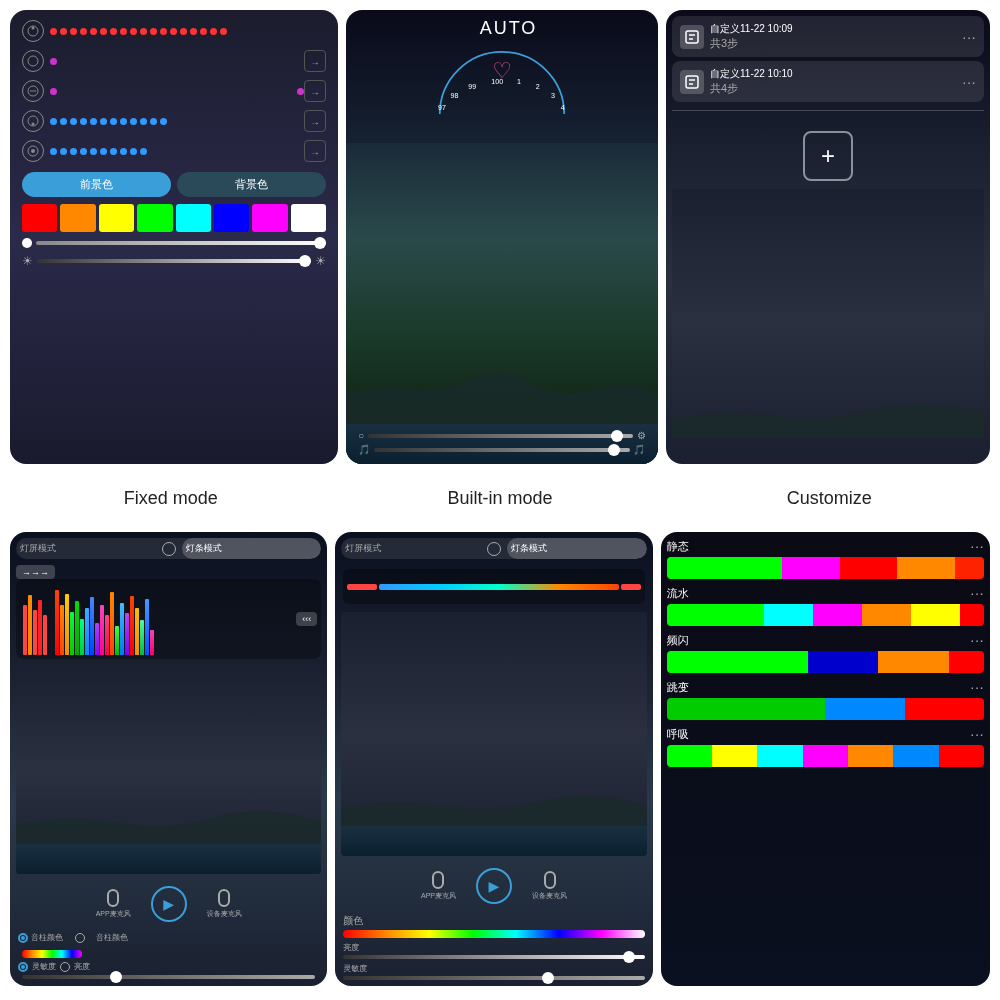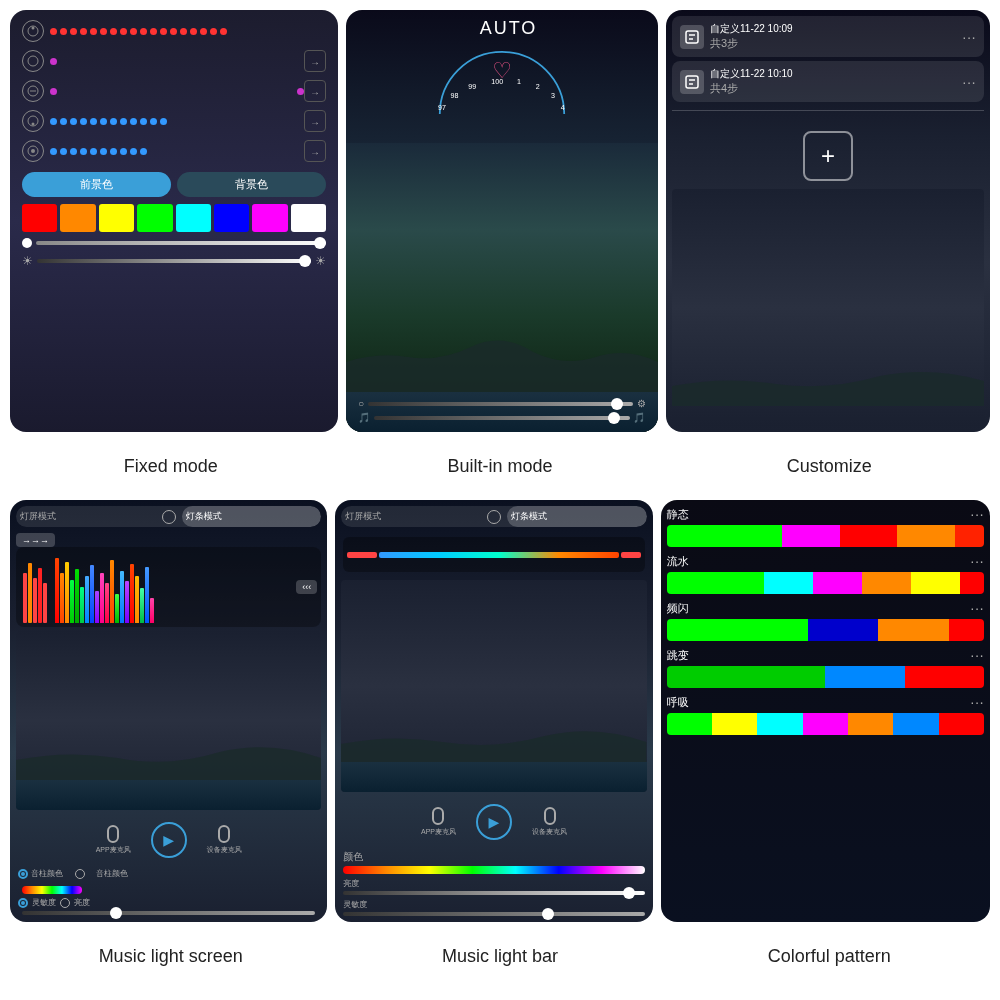--- a/index.html
+++ b/index.html
@@ -890,18 +890,13 @@
           <div class="pattern-color" style="background:#00ffff;flex:1"></div>
           <div class="pattern-color" style="background:#ff00ff;flex:1"></div>
           <div class="pattern-color" style="background:#ff8800;flex:1"></div>
           <div class="pattern-color" style="background:#0088ff;flex:1"></div>
           <div class="pattern-color" style="background:#ff0000;flex:1"></div>
         </div>
       </div>
     </div>
   </div>
 
-  <div class="label-row">
-    <div class="label-cell">Music light screen</div>
-    <div class="label-cell">Music light bar</div>
-    <div class="label-cell">Colorful pattern</div>
-  </div>
 </div>
 
 </body></html>

